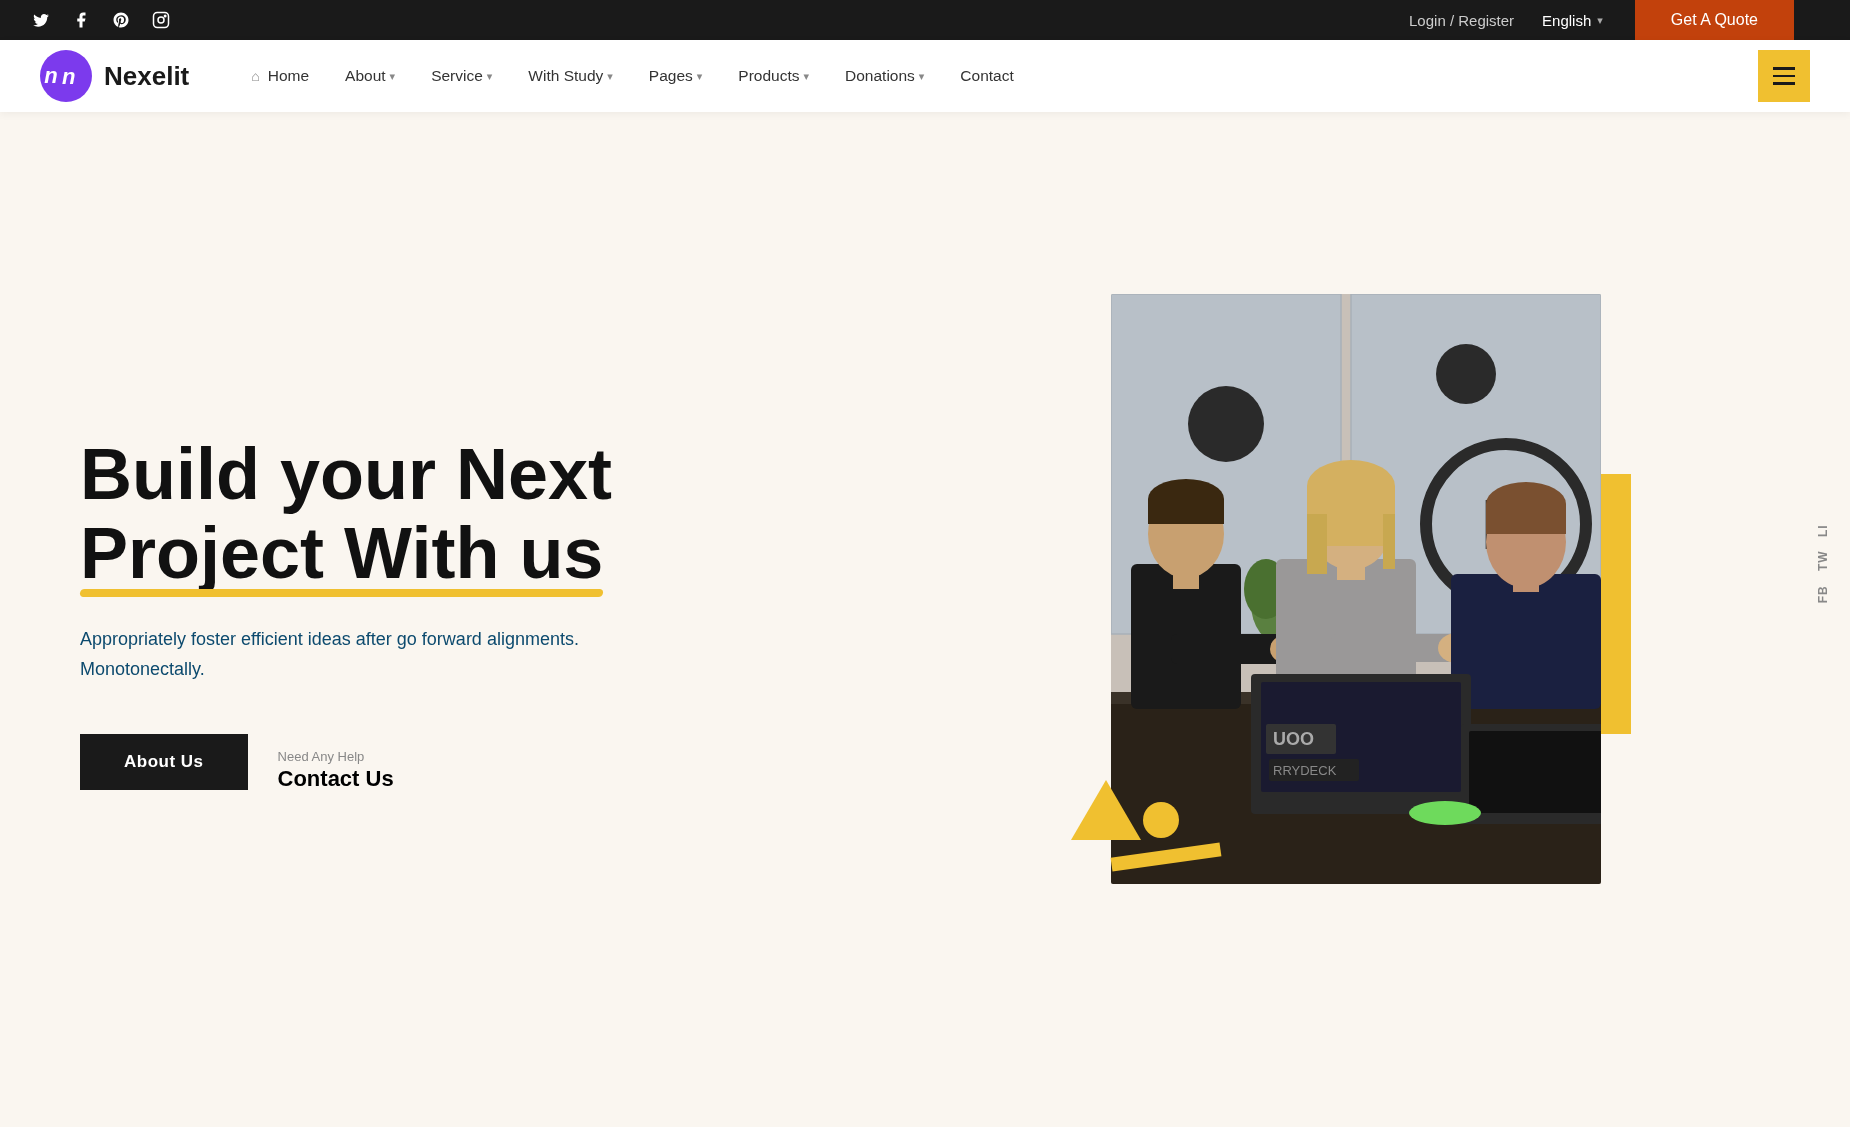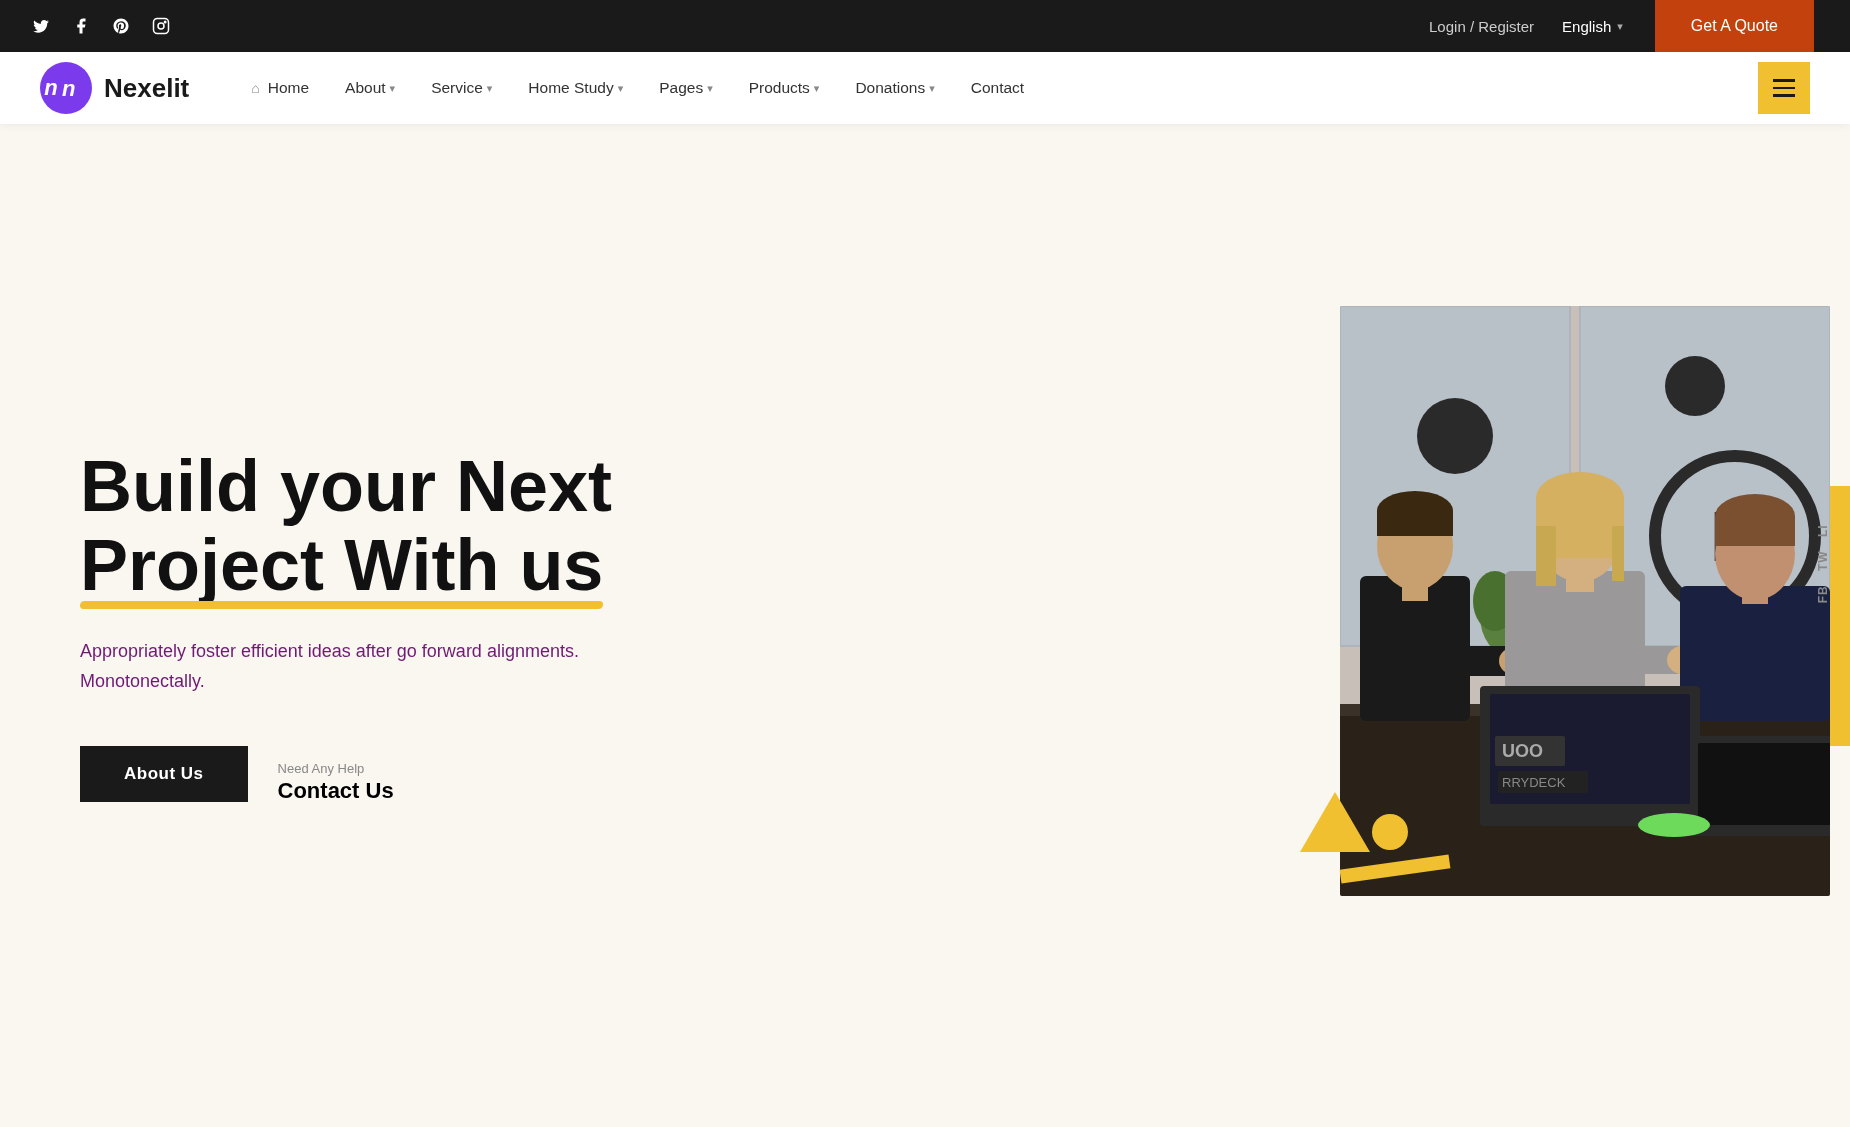--- a/index.html
+++ b/index.html
@@ -1,25 +1,25 @@
 <!DOCTYPE html>
 <html><head>
   <meta charset="utf-8">
   <style>
     * { margin: 0; padding: 0; box-sizing: border-box; }
     body { font-family: 'Segoe UI', Arial, sans-serif; background: #faf6f0; overflow-x: hidden; }
 
     
     .top-bar {
       background: #1a1a1a;
-      height: 52px;
+      height: 40px;
       display: flex;
       align-items: center;
       justify-content: space-between;
-      padding: 0 36px 0 30px;
+      padding: 0 56px 0 30px;
     }
     .top-bar-left { display: flex; gap: 18px; }
     .social-icon {
       color: #fff;
       font-size: 16px;
       cursor: pointer;
       width: 22px;
       height: 22px;
       display: flex;
       align-items: center;
@@ -164,21 +164,21 @@
       bottom: -4px;
       left: 0;
       width: 100%;
       height: 8px;
       background: #f0c030;
       border-radius: 4px;
       transform: skewX(-10deg);
     }
     .hero-subtitle {
       font-size: 18px;
-      color: #701a75;
+      color: #0c4a6e;
       line-height: 1.7;
       max-width: 560px;
       margin-bottom: 48px;
       font-weight: 400;
     }
     .hero-actions {
       display: flex;
       align-items: center;
       gap: 30px;
     }
@@ -212,21 +212,21 @@
     
     .hero-right {
       flex: 1;
       position: absolute;
       right: 0;
       top: 0;
       width: 55%;
       height: 100%;
       display: flex;
       align-items: center;
-      justify-content: flex-end;
+      justify-content: center;
     }
     .hero-image-container {
       position: relative;
       width: 560px;
       height: 700px;
       margin-top: 40px;
     }
 
     
     .sidebar-social {
@@ -304,21 +304,21 @@
     </div>
     <div class="nav-item">
       <span>About</span>
       <span class="chevron">▾</span>
     </div>
     <div class="nav-item">
       <span>Service</span>
       <span class="chevron">▾</span>
     </div>
     <div class="nav-item">
-      <span>Home Study</span>
+      <span>With Study</span>
       <span class="chevron">▾</span>
     </div>
     <div class="nav-item">
       <span>Pages</span>
       <span class="chevron">▾</span>
     </div>
     <div class="nav-item">
       <span>Products</span>
       <span class="chevron">▾</span>
     </div>

